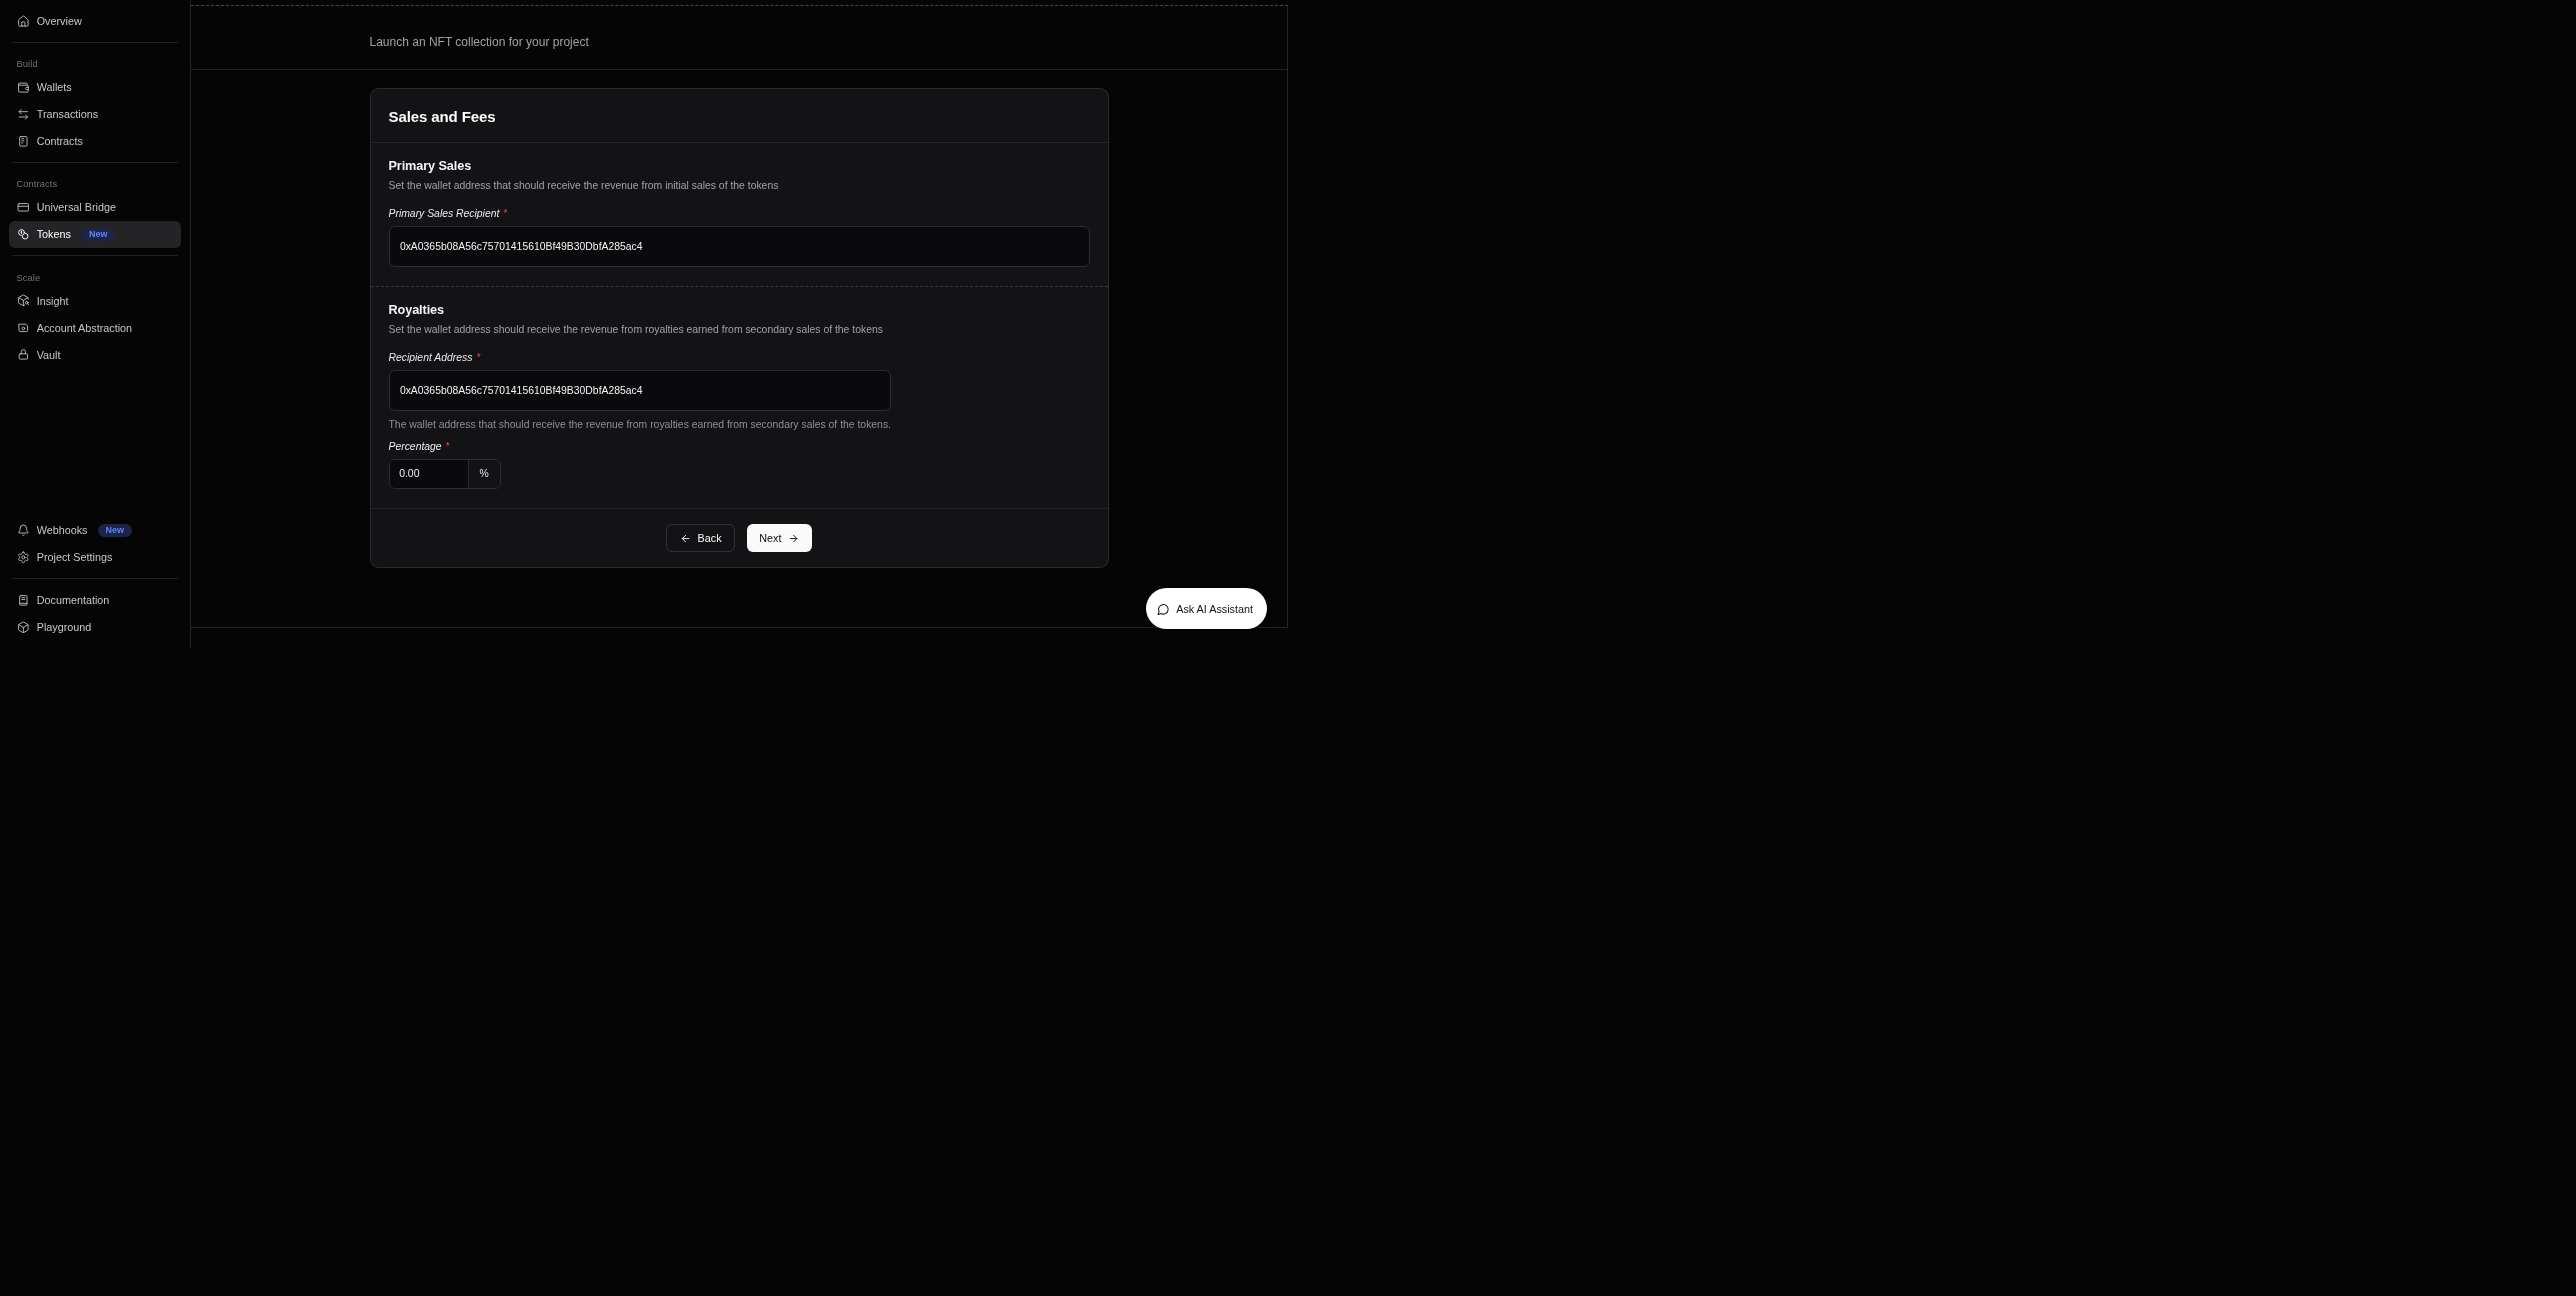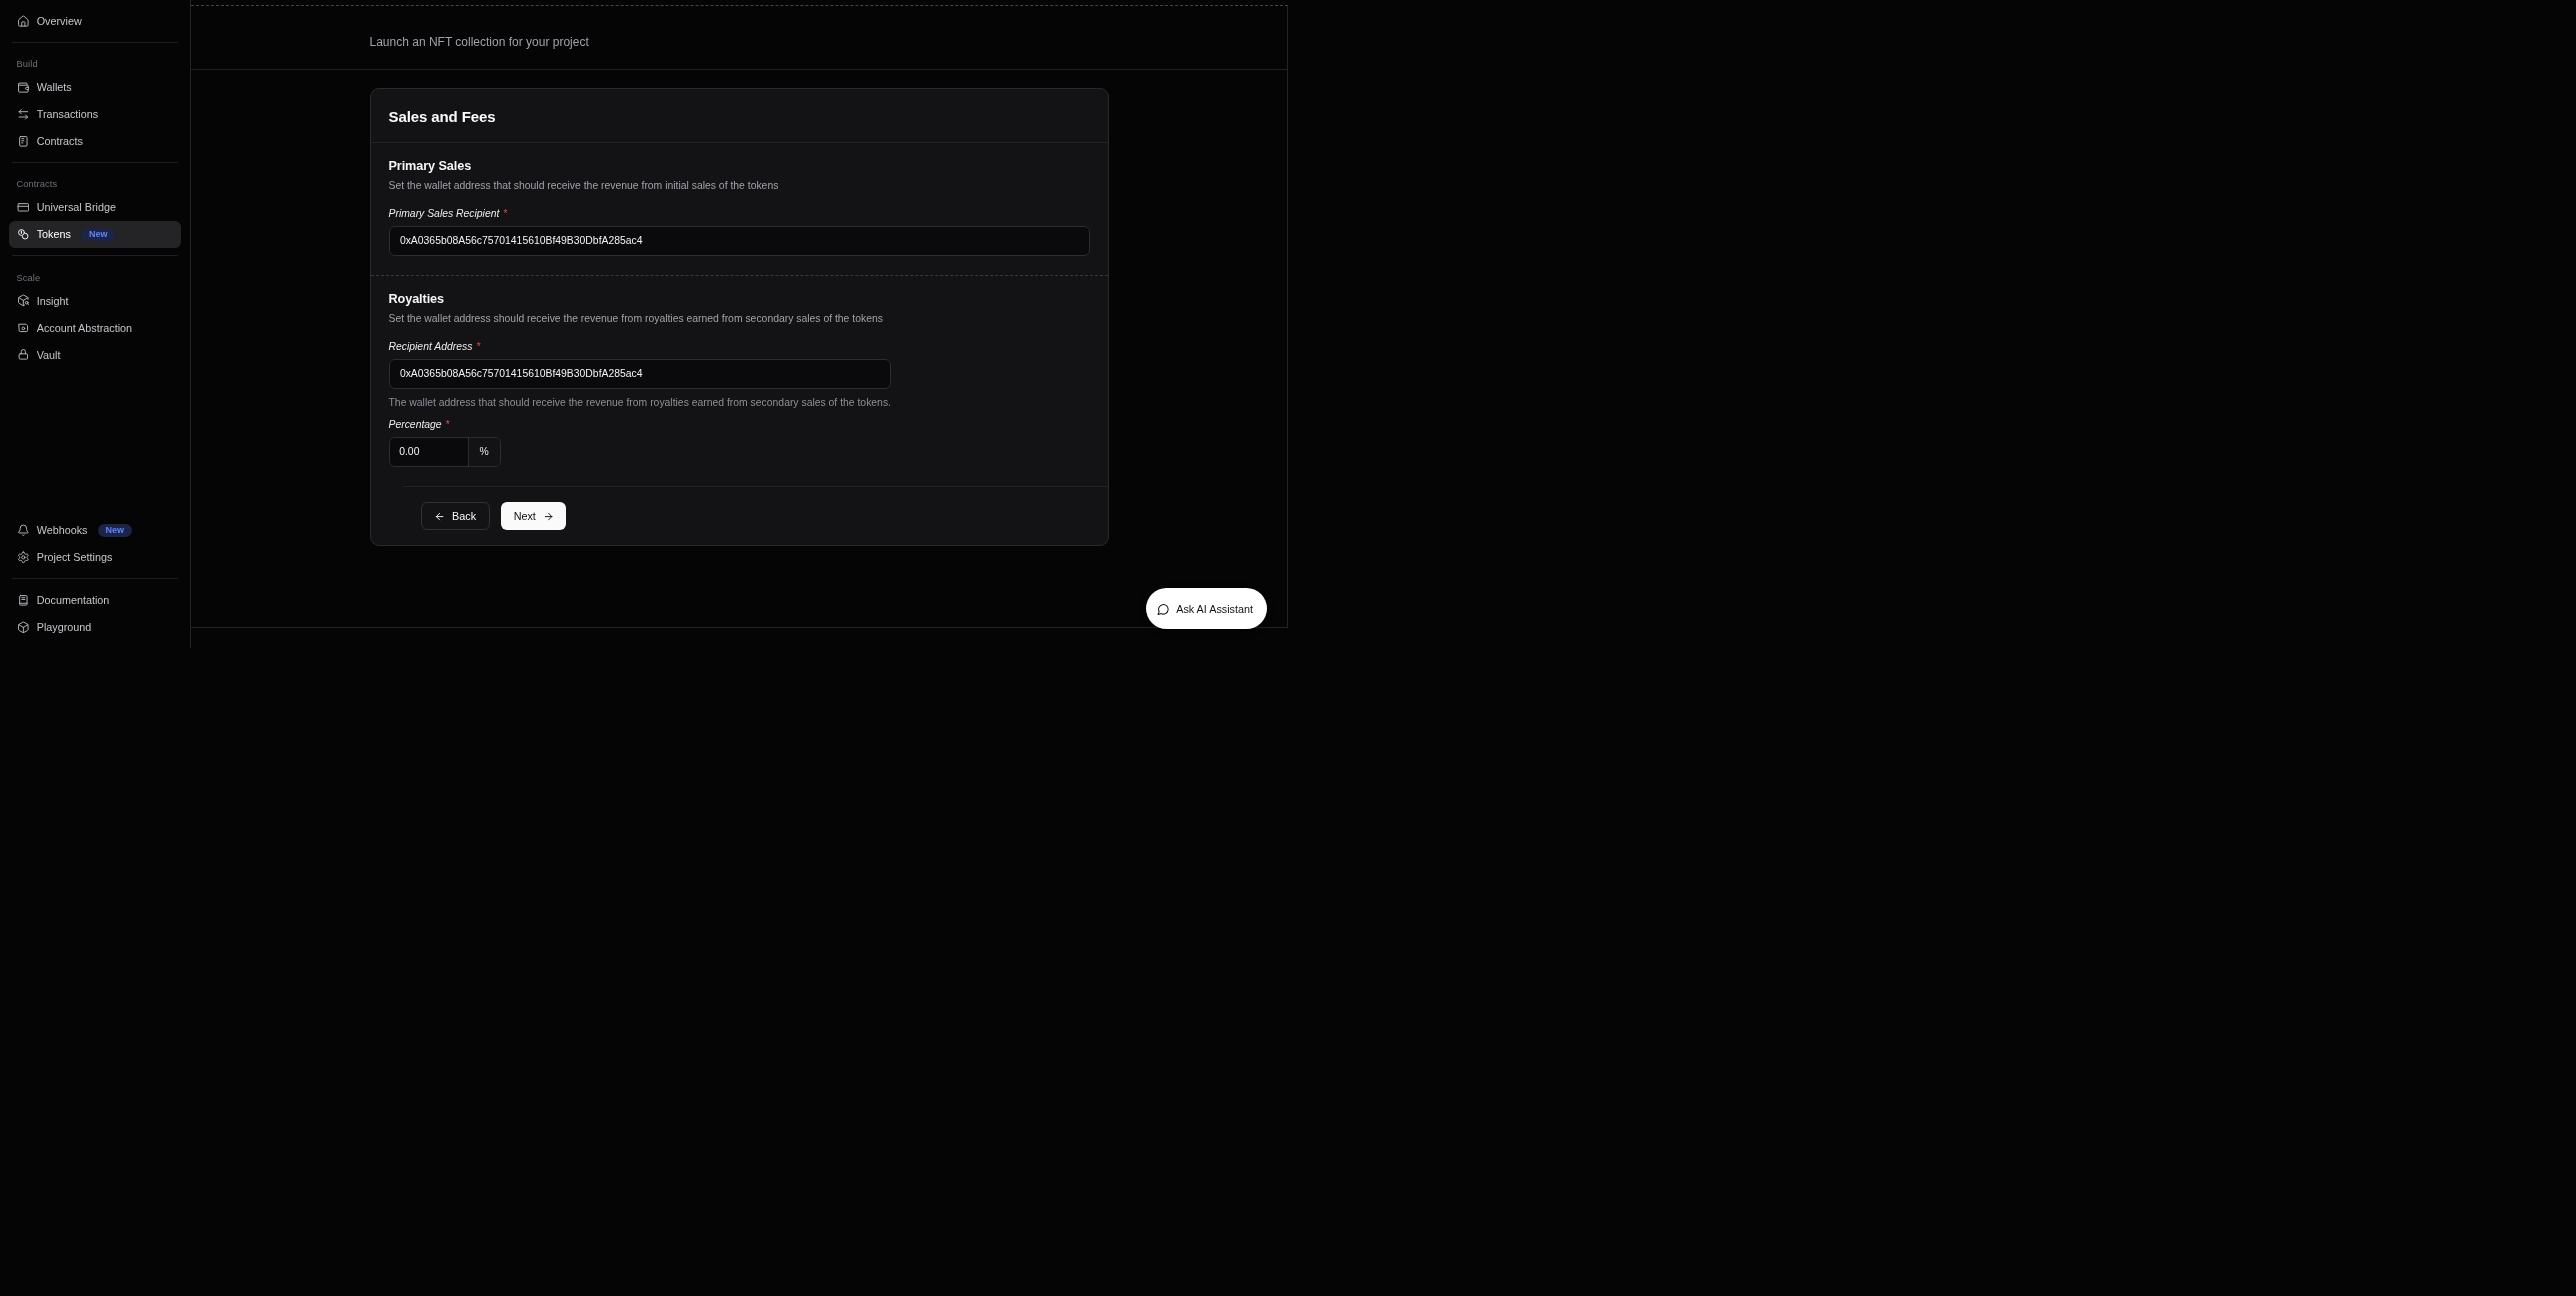--- a/index.html
+++ b/index.html
@@ -76,21 +76,21 @@
 
   .section { padding:16.4px 18px 19.4px 18px; }
   .section + .section { border-top:0.7px dashed #38383f; }
   .section-heading { font-size:12.7px; font-weight:700; color:#f6f6f8; letter-spacing:-0.1px; }
   .section-desc { margin-top:6.7px; font-size:10.4px; color:#a1a1aa; }
 
   .field { margin-top:17px; }
   .field-label { display:flex; align-items:center; font-size:10.4px; font-weight:500; color:#ececef;font-style:italic; }
   .req { color:#e5484d; margin-left:3.7px; font-size:10.4px; }
   .text-input {
-    margin-top:6.7px; width:100%; height:30px;
+    margin-top:6.7px; width:100%; height:41px;
     background:#0a0a0c; border:0.7px solid #2c2c31; border-radius:6px;
     color:#f4f4f5; font-size:10.4px; padding:0 10.4px;
     font-family:"Liberation Sans", sans-serif;
     outline:none; display:block;
   }
   .royalty-row { display:flex; gap:11.2px; align-items:flex-start;flex-direction:column; }
   .royalty-recipient { flex:1 1 auto; }
   .royalty-percentage { width:112px; flex:none; }
   .pct-group {
     margin-top:6.7px; display:flex; height:30px;
@@ -104,21 +104,21 @@
   }
   .pct-suffix {
     flex:1; display:flex; align-items:center; justify-content:center;
     border-left:0.7px solid #2c2c31; color:#e7e7ea; font-size:10.4px;
     background:#131316;
   }
   .helper { margin-top:8.2px; font-size:10.4px; color:#8e8e96; }
 
   .card-footer {
     border-top:0.7px solid #232327;
-    padding:15px 18px; display:flex; justify-content:flex-start; gap:11.2px;margin-left:32px;
+    padding:15px 18px; display:flex; justify-content:center; gap:11.2px;
   }
   .btn {
     height:28px; display:inline-flex; align-items:center; gap:6.7px;
     border-radius:6px; font-size:10.8px; font-weight:500;
     padding:0 12.7px; cursor:pointer; border:none;
     font-family:"Liberation Sans", sans-serif;
   }
   .btn svg { width:11.2px; height:11.2px; }
   .btn-back { background:transparent; border:0.7px solid #313137; color:#fafafa; }
   .btn-next { background:#fafafa; color:#0c0c0e; }

